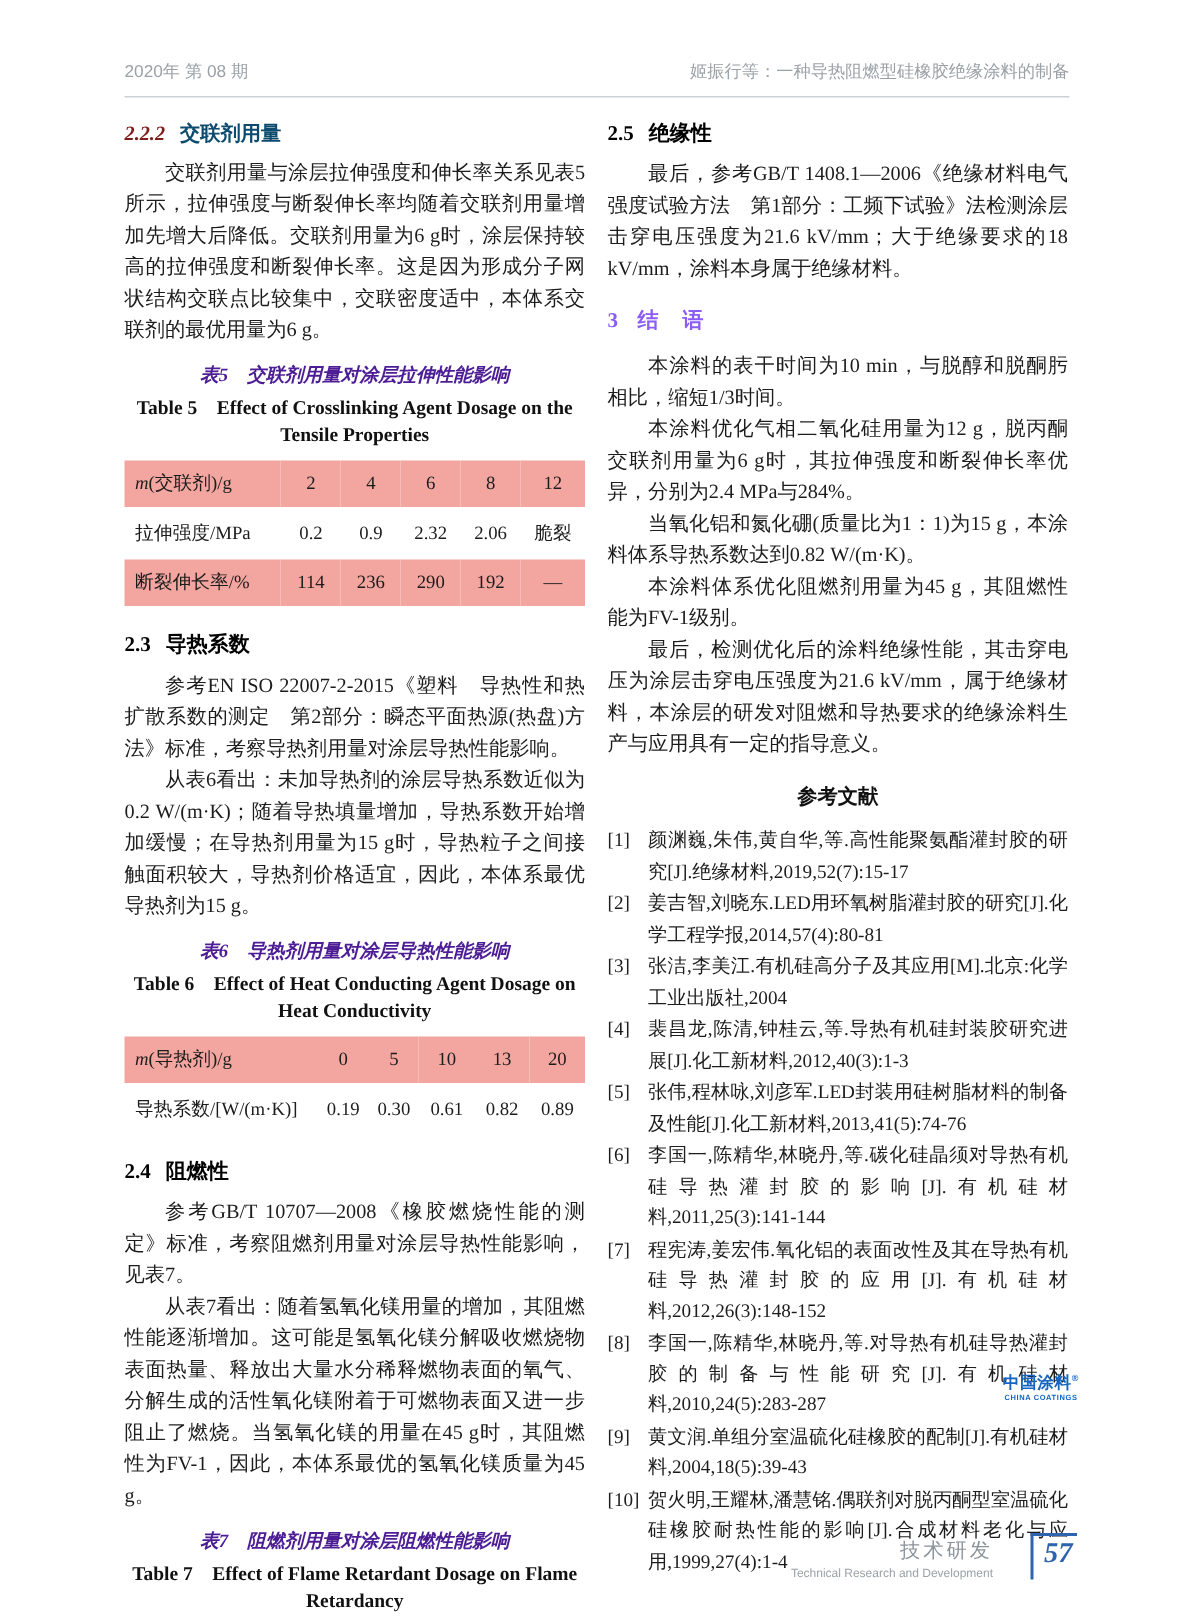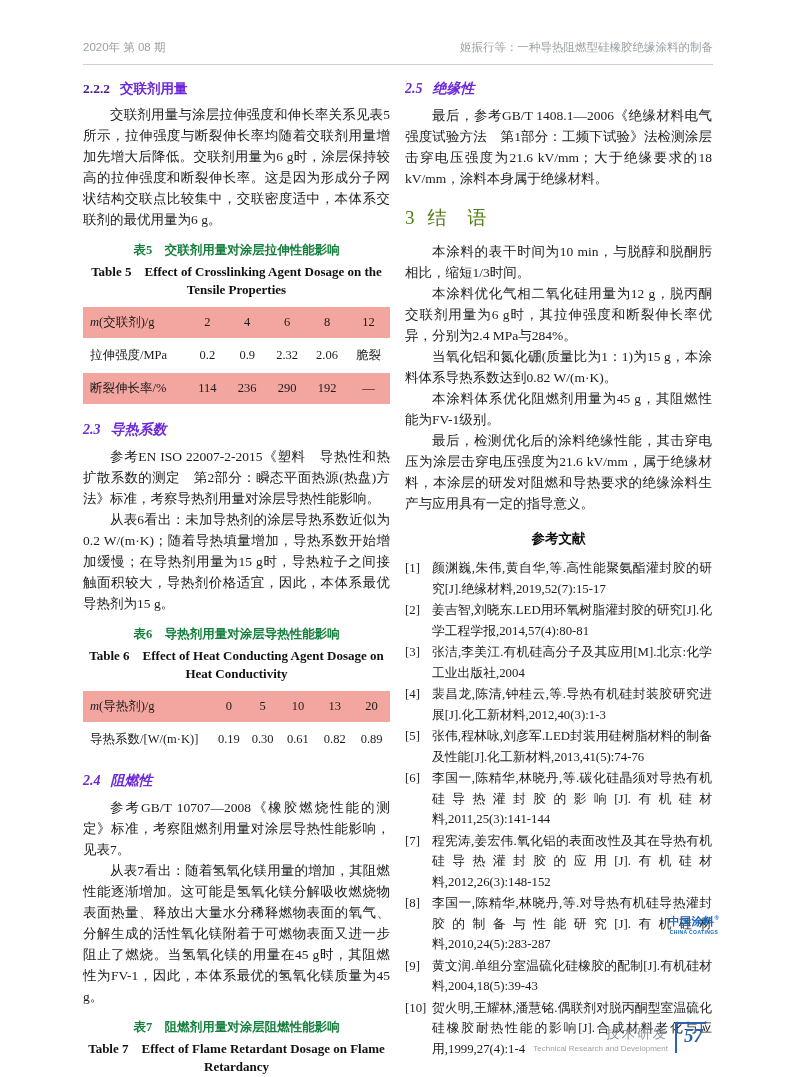--- a/index.html
+++ b/index.html
@@ -21,30 +21,30 @@
   .columns {
     position:absolute; top:78px; left:83px; right:81px;
     display:flex; gap:15px;
   }
   .col { width:307px; flex:0 0 307px; }
   p.body-p {
     font-size:13.5px; line-height:21px; text-align:justify;
     text-indent:2em; color:#1c1c1c;
   }
   
-  .h2 { font-size:14px; font-weight:bold; color:#6d28d9; margin:15px 0 7px;font-style:italic; }
+  .h2 { font-size:14px; font-weight:bold; color:#000000; margin:15px 0 7px; }
   .h2 .h-num { margin-right:10px; }
   .h3 { font-size:13.5px; font-weight:bold; margin:2px 0 6px; }
-  .h3 .h-num { color:#4c1d95; margin-right:10px; }
-  .h3 .h3-title { color:#6d28d9; }
-  .h1 { font-size:19px; font-weight:normal; color:#4d7c0f; margin:16px 0 10px; letter-spacing:1px; }
+  .h3 .h-num { color:#7f1d1d; margin-right:10px;font-style:italic; }
+  .h3 .h3-title { color:#0c4a6e; }
+  .h1 { font-size:14px; font-weight:bold; color:#8b5cf6; margin:16px 0 10px; letter-spacing:1px; }
   .h1 .h-num { margin-right:12px; }
   
   .table-block { margin:12px 0 13px; }
-  .cap-zh { text-align:center; font-size:12.5px; font-weight:bold; margin-bottom:4px; color:#15803d; }
+  .cap-zh { text-align:center; font-size:12.5px; font-weight:bold; margin-bottom:4px; color:#4c1d95;font-style:italic; }
   .cap-en {
     text-align:center; font-size:13px; font-weight:bold; line-height:1.35;
     font-family:"Liberation Serif","DejaVu Serif",serif; margin-bottom:7px; color:#111;
   }
   table.data-table {
     width:100%; border-collapse:separate; border-spacing:0 2px;
     table-layout:fixed; font-size:12.5px;
   }
   table.data-table td { height:31px; text-align:center; vertical-align:middle; padding:1px 0; }
   table.data-table td.rowlabel { text-align:left; padding-left:7px; }
@@ -57,22 +57,22 @@
   
   .logo {
     position:absolute; left:668px; top:914px; width:52px; text-align:center;
     font-family:"Liberation Sans","DejaVu Sans",sans-serif; color:#1565c0;
   }
   .logo-zh { font-size:11px; font-weight:bold; letter-spacing:0.5px; white-space:nowrap; }
   .logo-zh sup { font-size:6px; }
   .logo-en { font-size:5px; font-weight:bold; letter-spacing:0.4px; white-space:nowrap; }
   
   .page-footer {
-    position:absolute; top:1022px; right:88px;
-    display:flex; align-items:flex-start; gap:7px;
+    position:absolute; top:1022px; right:76px;
+    display:flex; align-items:flex-start; gap:25px;
     font-family:"Liberation Sans","DejaVu Sans",sans-serif;
   }
   .foot-text { text-align:right; margin-top:3px; }
   .foot-zh { font-size:13.5px; color:#8b939b; letter-spacing:2px; }
   .foot-en { font-size:8px; color:#9aa2a8; margin-top:1px; }
   .foot-num {
     border-top:2.5px solid #2e64ad; border-left:2.5px solid #2e64ad;
     padding:2px 3px 8px 7px; min-width:27px;
     color:#2e64ad; font-family:"Liberation Serif","DejaVu Serif",serif;
     font-size:19px; font-style:italic; font-weight:bold; line-height:1;

